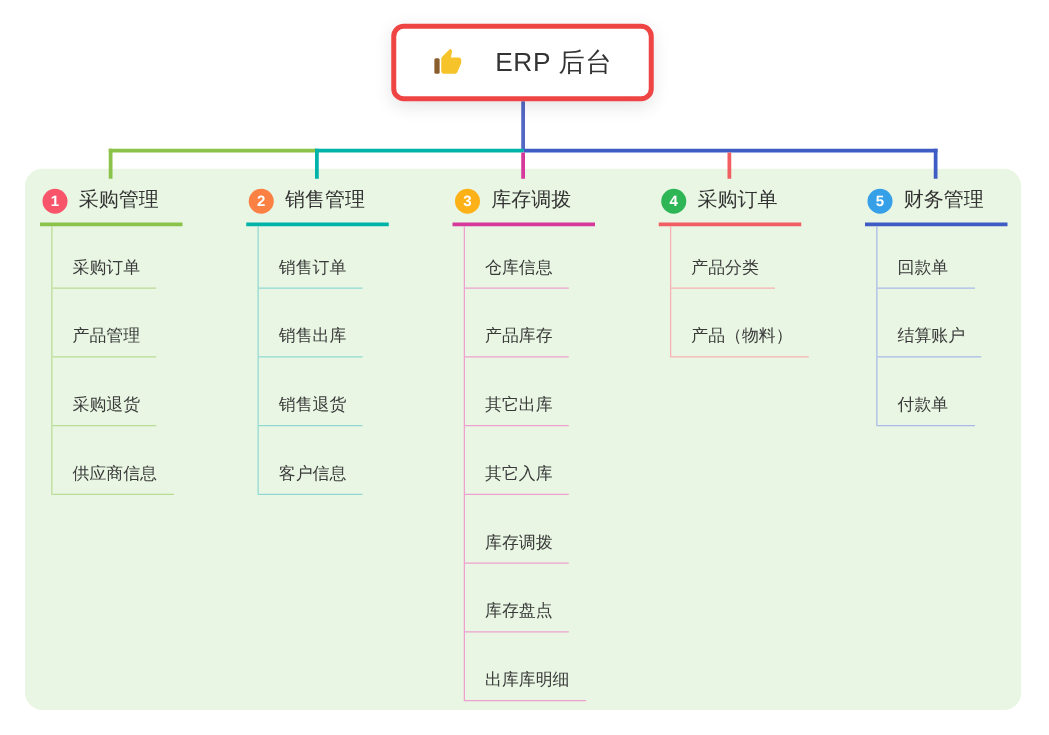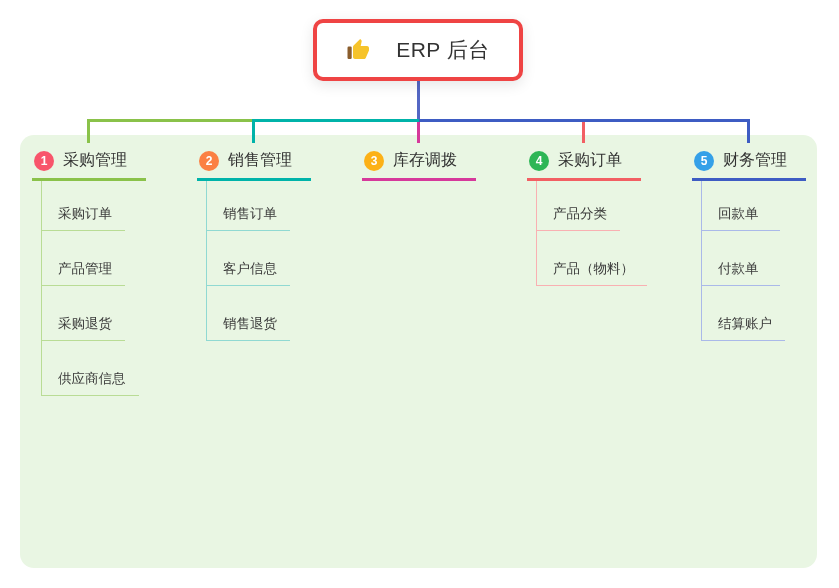--- a/index.html
+++ b/index.html
@@ -130,29 +130,39 @@
     </div>
   </div>
 
   <div class="branch branch-1" style="--main: #00b3a9; --light: #90d9d2; --badge: #fb8043;">
     <div class="branch-header">
       <span class="badge">2</span>
       <span class="branch-label">销售管理</span>
     </div>
     <div class="branch-items">
       <div class="item">销售订单</div>
+      <div class="item">销售出库</div>
+      <div class="item">销售退货</div>
       <div class="item">客户信息</div>
-      <div class="item">销售退货</div>
     </div>
   </div>
 
   <div class="branch branch-2" style="--main: #d6399b; --light: #efa0cf; --badge: #fcb117;">
     <div class="branch-header">
       <span class="badge">3</span>
       <span class="branch-label">库存调拨</span>
+    </div>
+    <div class="branch-items">
+      <div class="item">仓库信息</div>
+      <div class="item">产品库存</div>
+      <div class="item">其它出库</div>
+      <div class="item">其它入库</div>
+      <div class="item">库存调拨</div>
+      <div class="item">库存盘点</div>
+      <div class="item">出库库明细</div>
     </div>
   </div>
 
   <div class="branch branch-3" style="--main: #f25f63; --light: #f9b0b2; --badge: #2eb656;">
     <div class="branch-header">
       <span class="badge">4</span>
       <span class="branch-label">采购订单</span>
     </div>
     <div class="branch-items">
       <div class="item">产品分类</div>
@@ -160,18 +170,18 @@
     </div>
   </div>
 
   <div class="branch branch-4" style="--main: #3e5cc3; --light: #aab9e9; --badge: #35a0e8;">
     <div class="branch-header">
       <span class="badge">5</span>
       <span class="branch-label">财务管理</span>
     </div>
     <div class="branch-items">
       <div class="item">回款单</div>
+      <div class="item">结算账户</div>
       <div class="item">付款单</div>
-      <div class="item">结算账户</div>
     </div>
   </div>
 
 </div>
 
 </body></html>

